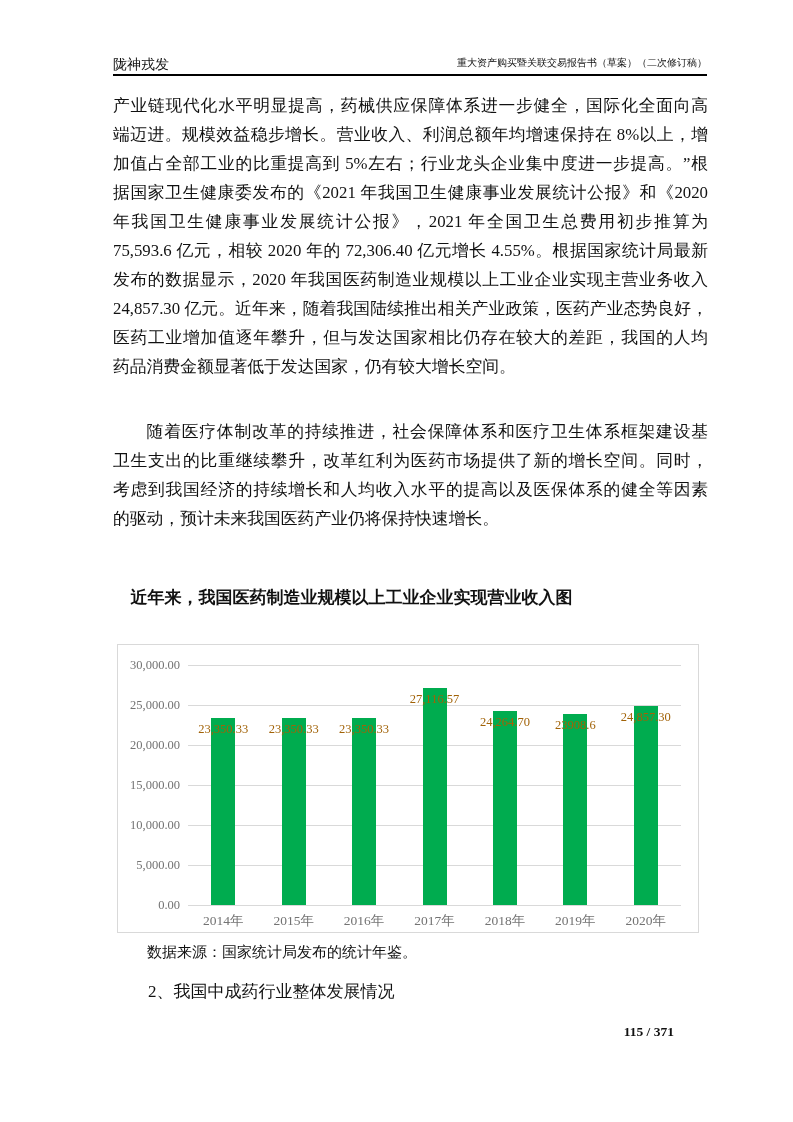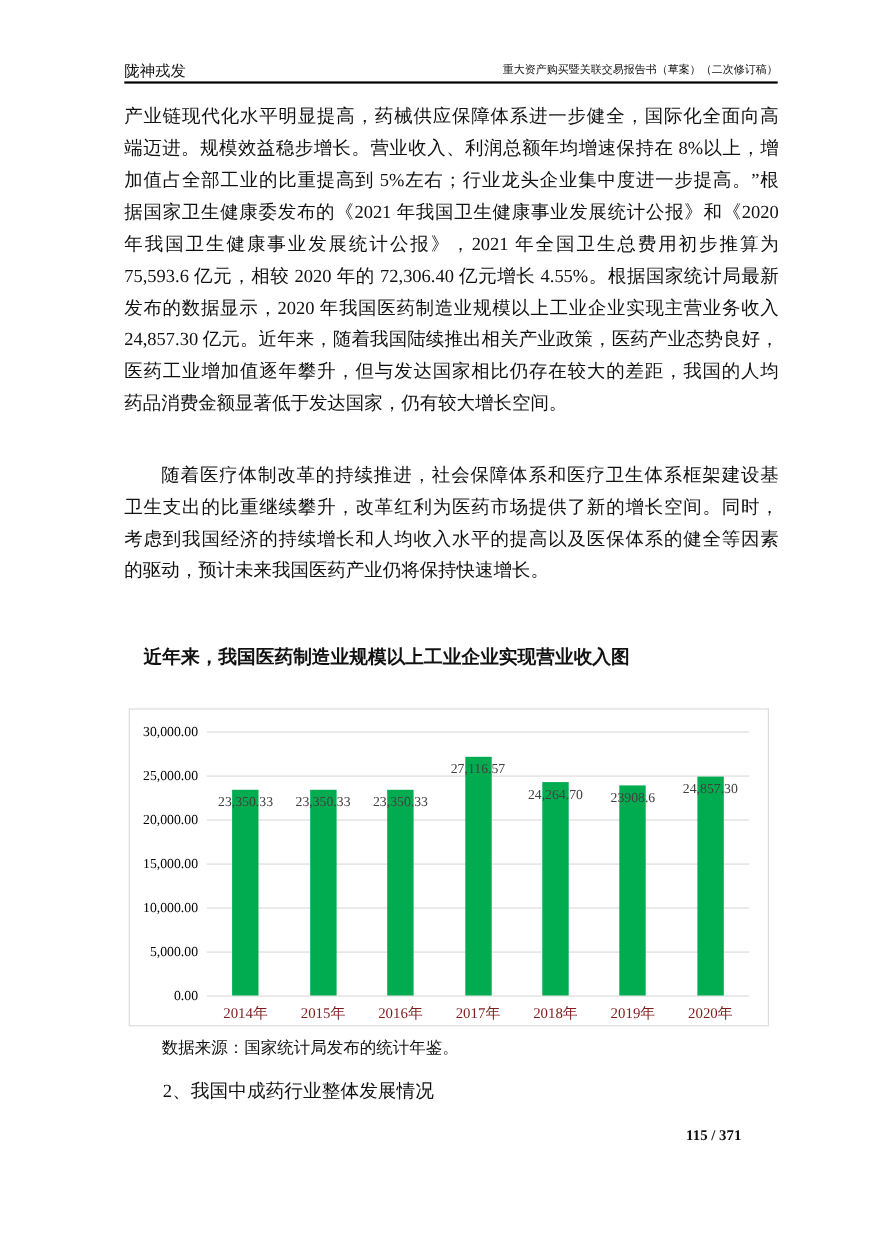--- a/index.html
+++ b/index.html
@@ -20,25 +20,25 @@
   .para-2 .tline:first-child{text-indent:2em;}
   
   .chart-title{position:absolute;left:0;top:586px;width:703px;text-align:center;
     font-size:17px;font-weight:700;}
   .chart-unit{position:absolute;left:480px;top:619px;width:200px;text-align:right;font-size:15.5px;margin-top:36px;}
   
   .chart-box{position:absolute;left:117px;top:644px;width:582px;height:289px;
     box-sizing:border-box;border:1px solid #d9d9d9;background:#fff;}
   .gridline{position:absolute;height:1px;background:#d9d9d9;}
   .ytick{position:absolute;left:0;width:62px;text-align:right;font-size:12.5px;
-    color:#000000;line-height:16px;}
+    color:#737373;line-height:16px;}
   .bar{position:absolute;width:24px;}
   .bar-label{position:absolute;transform:translateX(-50%);white-space:nowrap;
-    font-size:12.5px;color:#404040;line-height:15px;}
-  .xtick{position:absolute;top:267px;width:80px;text-align:center;font-size:13.5px;color:#7f1d1d;}
+    font-size:12.5px;color:#a16207;line-height:15px;}
+  .xtick{position:absolute;top:267px;width:80px;text-align:center;font-size:13.5px;color:#737373;}
   
   .source-note{position:absolute;left:147px;top:943px;font-size:15px;}
   .section-heading{position:absolute;left:148px;top:980px;font-size:17px;}
   .page-number{position:absolute;left:540px;top:1024px;width:134px;text-align:right;
     font-size:13.5px;font-weight:700;}
 </style>
 </head>
 <body>
 
 <div class="page">

